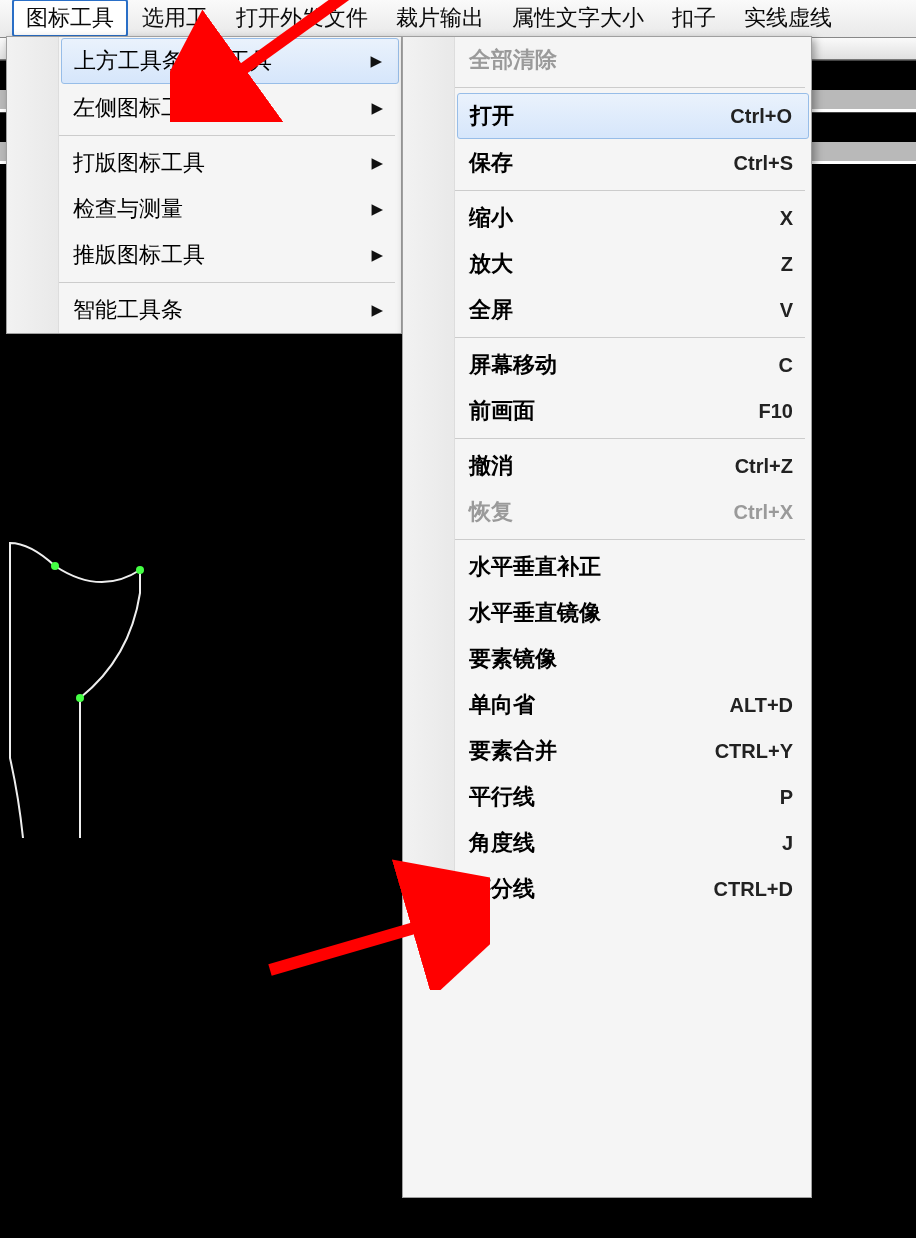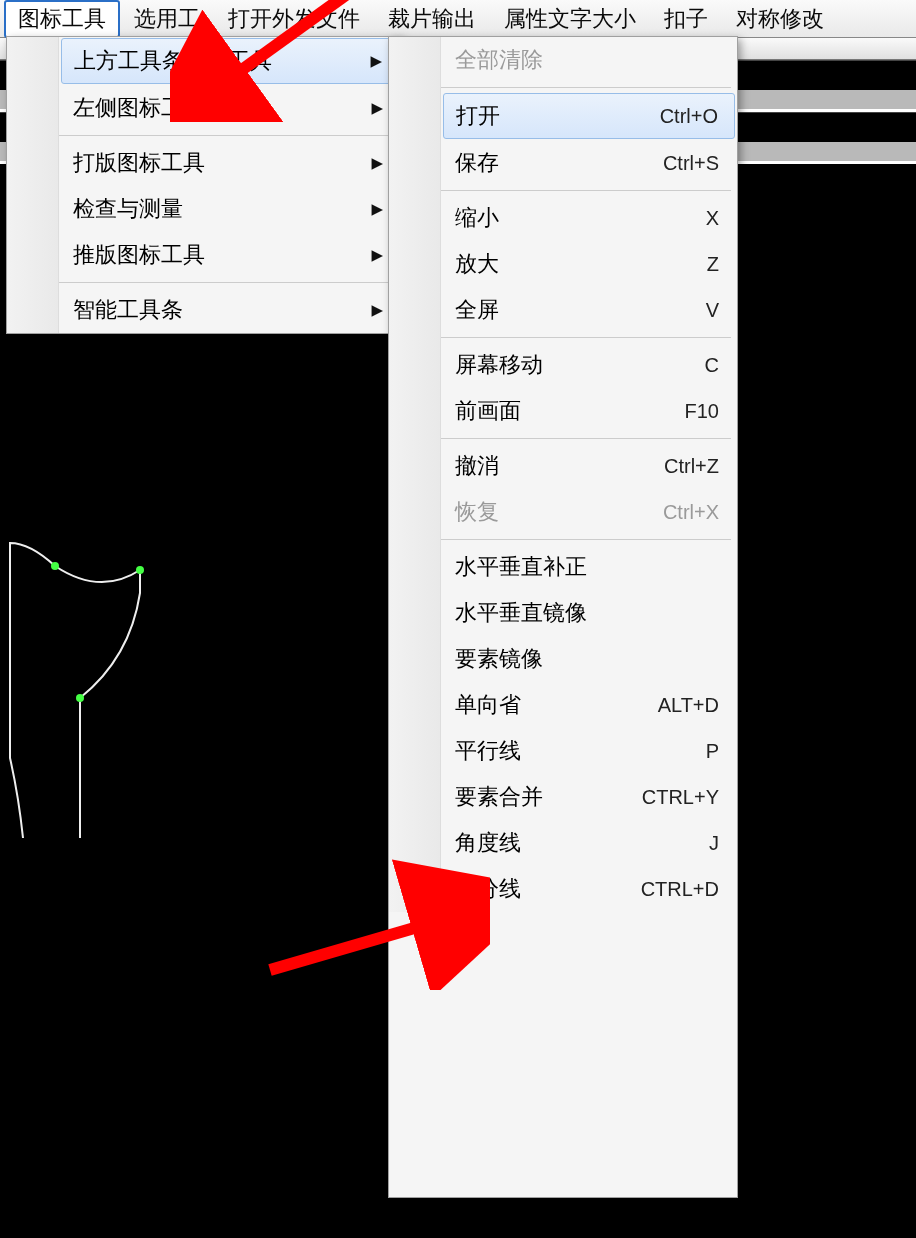--- a/index.html
+++ b/index.html
@@ -9,22 +9,22 @@
       height: 1238px;
       background: #000;
       overflow: hidden;
       position: relative;
     }
     .menubar {
       background: linear-gradient(to bottom, #fafafa, #e9e9e9);
       border-bottom: 1px solid #888;
       height: 38px;
       display: flex;
-      align-items: center;
-      padding: 0 4px;
+      align-items: flex-end;
+      padding: 0 12px;
       position: relative;
       z-index: 10;
     }
     .menu-item {
       font-size: 22px;
       color: #0a0a0a;
       padding: 4px 14px;
       cursor: default;
       white-space: nowrap;
     }
@@ -67,24 +67,25 @@
       box-shadow: 3px 3px 8px rgba(0,0,0,0.35);
       font-size: 22px;
       z-index: 100;
     }
     .submenu {
       left: 6px;
       top: 36px;
       width: 396px;
     }
     .submenu2 {
-      left: 388px;
+      left: 402px;
       top: 36px;
-      width: 350px;
+      width: 410px;
       height: 1162px;
+      font-weight: bold;
     }
     .icon-col {
       width: 52px;
       background: linear-gradient(to right, #f2f2f2, #e9e9e9);
       border-right: 1px solid #ddd;
       flex-shrink: 0;
       align-self: stretch;
     }
     .sm-row {
       display: flex;
@@ -140,21 +141,21 @@
 </head>
 <body>
 
 <div class="menubar">
   <div class="menu-item active">图标工具</div>
   <div class="menu-item">选用工</div>
   <div class="menu-item">打开外发文件</div>
   <div class="menu-item">裁片输出</div>
   <div class="menu-item">属性文字大小</div>
   <div class="menu-item">扣子</div>
-  <div class="menu-item">对称修改</div>
+  <div class="menu-item">实线虚线</div>
 </div>
 
 <div class="canvas-area">
   <div style="position:absolute;left:0;top:0;right:0;">
     <div class="toolbar-strip"></div>
     <div class="black-bar"></div>
     <div class="gray-bar"></div>
     <div class="black-bar"></div>
     <div class="gray-bar"></div>
   </div>
@@ -347,29 +348,29 @@
       <div class="sm-row">
         <div class="icon-col"></div>
         <div class="sm-item">
           <span class="sm-label">单向省</span>
           <span class="sm-shortcut">ALT+D</span>
         </div>
       </div>
       <div class="sm-row">
         <div class="icon-col"></div>
         <div class="sm-item">
+          <span class="sm-label">要素合并</span>
+          <span class="sm-shortcut">CTRL+Y</span>
+        </div>
+      </div>
+      <div class="sm-row">
+        <div class="icon-col"></div>
+        <div class="sm-item">
           <span class="sm-label">平行线</span>
           <span class="sm-shortcut">P</span>
-        </div>
-      </div>
-      <div class="sm-row">
-        <div class="icon-col"></div>
-        <div class="sm-item">
-          <span class="sm-label">要素合并</span>
-          <span class="sm-shortcut">CTRL+Y</span>
         </div>
       </div>
       <div class="sm-row">
         <div class="icon-col"></div>
       </div>
       <div class="sm-row">
         <div class="icon-col"></div>
         <div class="sm-item">
           <span class="sm-label">角度线</span>
           <span class="sm-shortcut">J</span>

